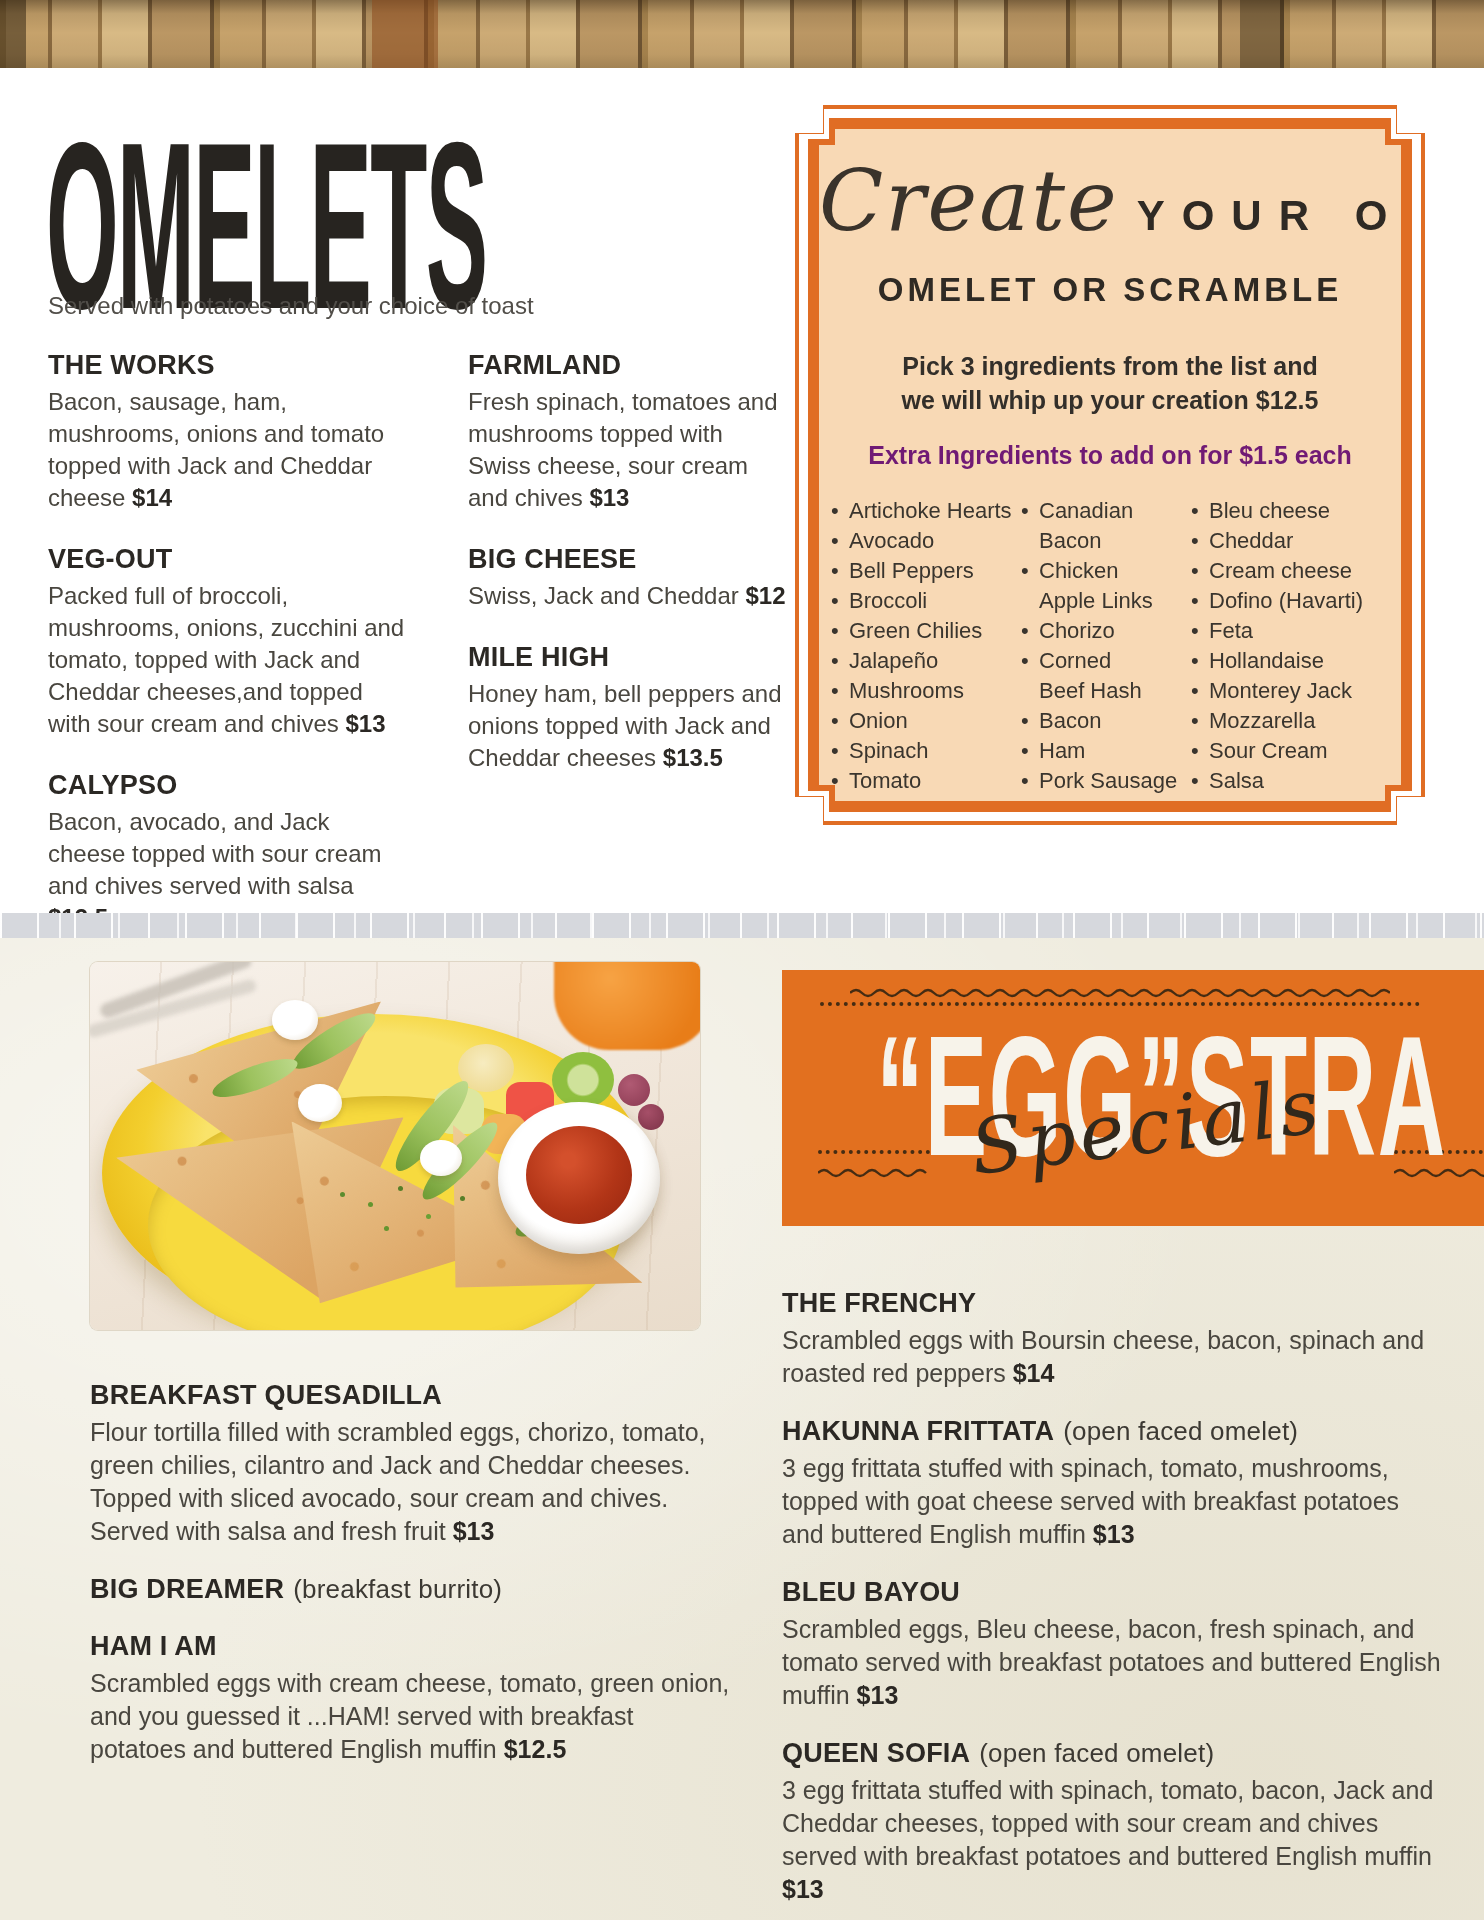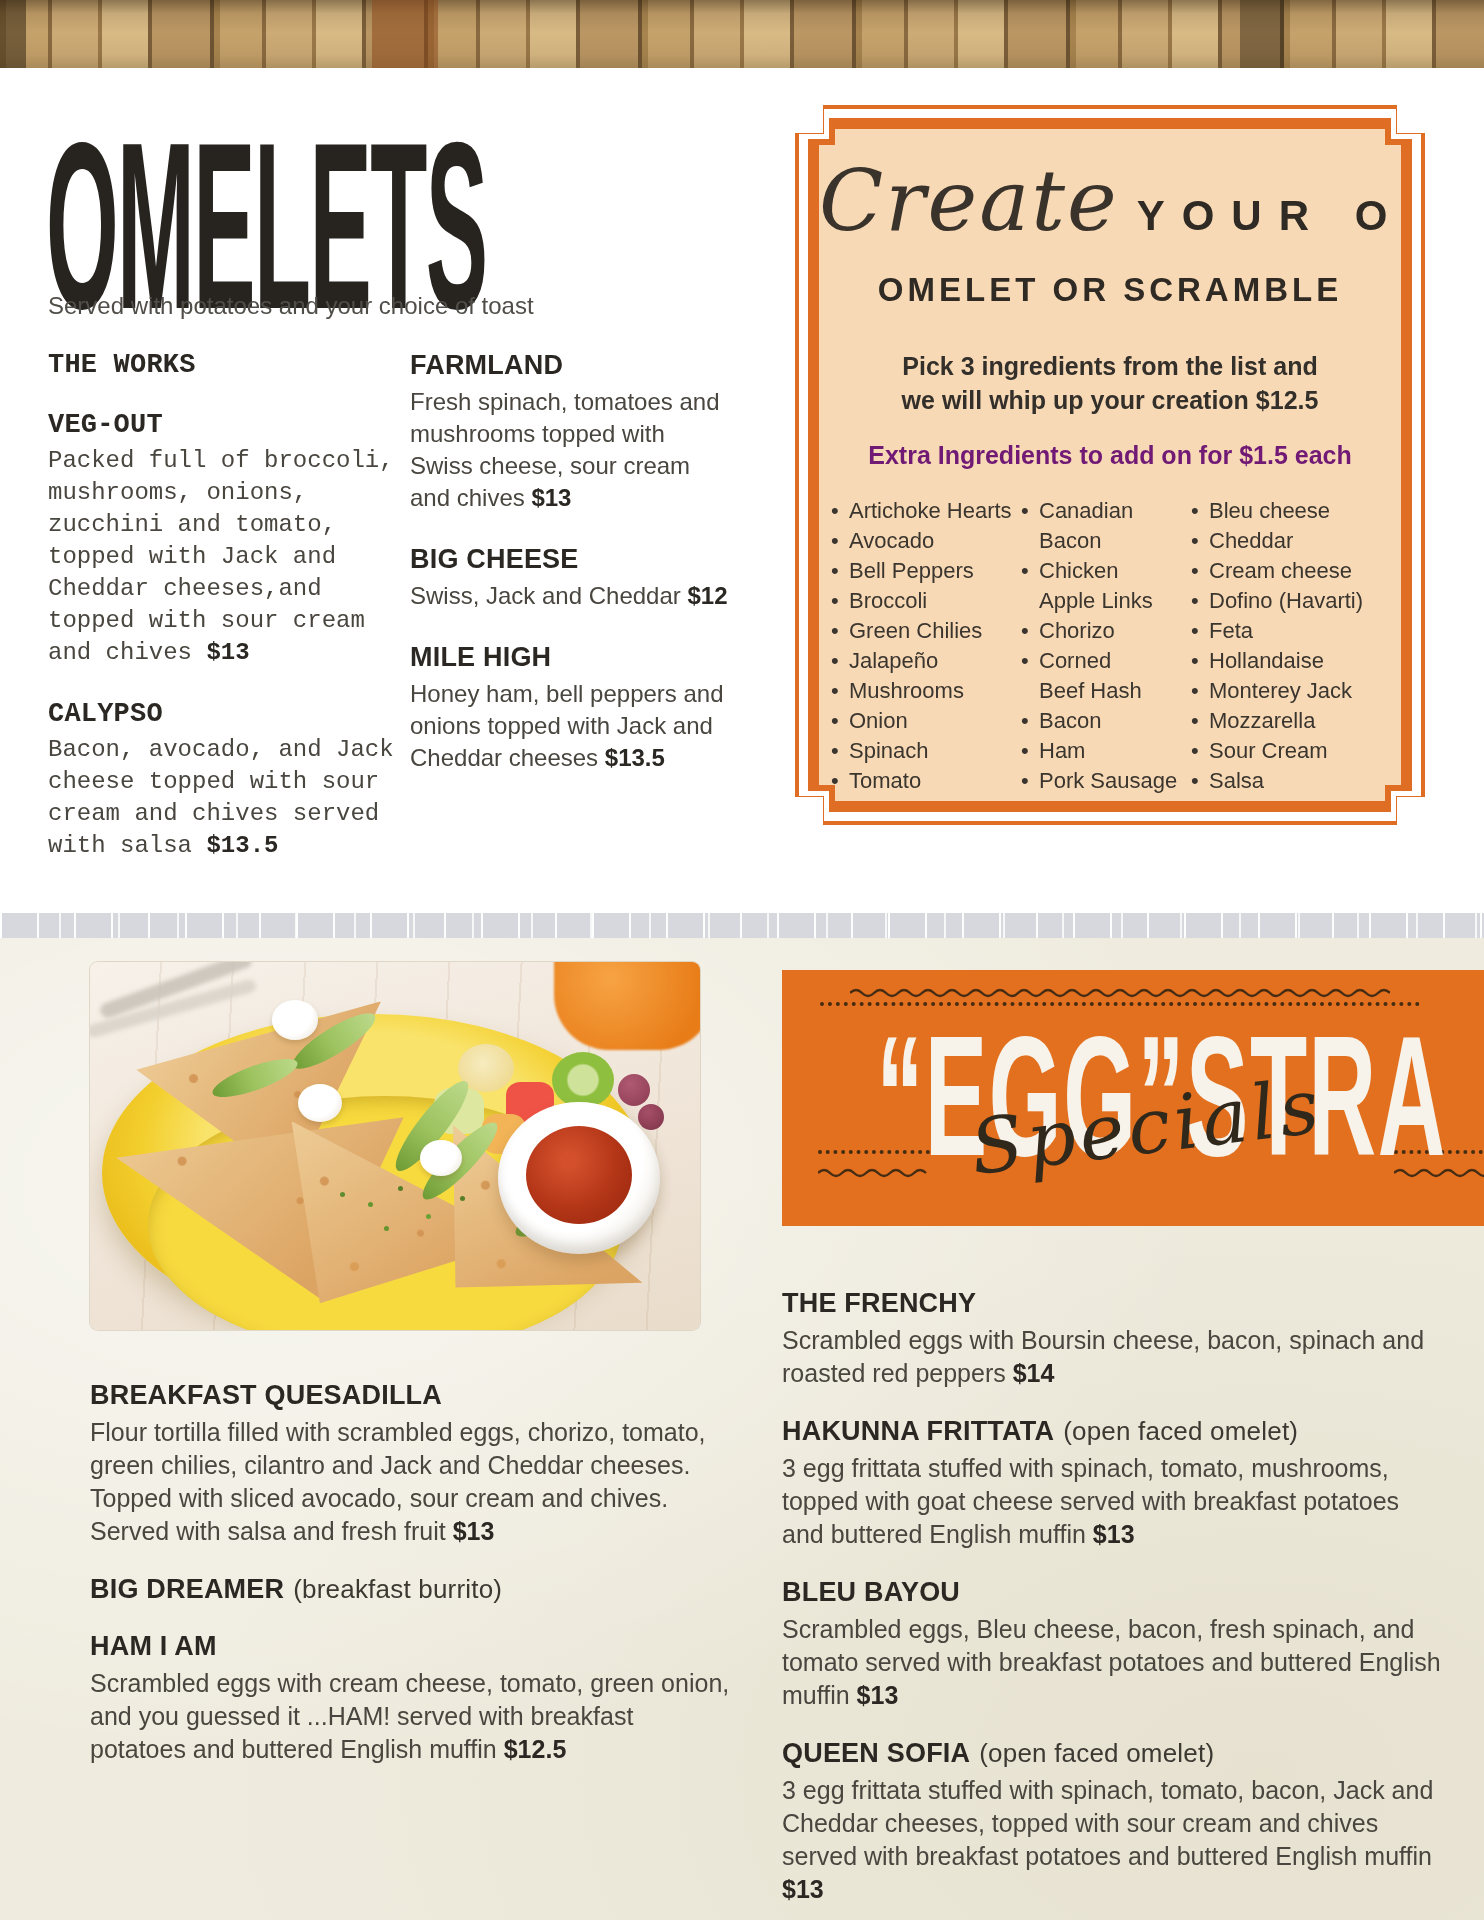--- a/index.html
+++ b/index.html
@@ -19,21 +19,21 @@
   .wood .plank-dark1{position:absolute;left:372px;top:0;width:66px;height:68px;background:rgba(140,74,30,.55);}
   .wood .plank-dark2{position:absolute;left:1240px;top:0;width:44px;height:68px;background:rgba(58,44,24,.45);}
   .wood .plank-dark3{position:absolute;left:0px;top:0;width:26px;height:68px;background:rgba(40,28,12,.5);}
 
   
   .omelets-title{position:absolute;left:46px;top:106px;font-size:170px;line-height:1;
     font-weight:700;color:#272420;letter-spacing:-3px;white-space:nowrap;
     transform:scale(0.55,1.40);transform-origin:top left;}
   .omelets-sub{position:absolute;left:48px;top:292px;font-size:24px;color:#514e49;}
   .om-cols{position:absolute;left:48px;top:350px;width:770px;display:flex;}
-  .om-col1{width:362px;font-family:Liberation Mono, monospace;}
+  .om-col1{width:362px;margin-right:58px;}
   .om-col2{width:318px;}
   .mi{margin-bottom:30px;}
   .mi-name{font-size:27px;font-weight:700;color:#2b2824;margin-bottom:5px;letter-spacing:.2px;}
   .mi-note{font-weight:400;color:#3c3933;margin-left:9px;font-size:26px;}
   .mi-note:empty{display:none;margin:0;}
   .mi-desc{font-size:24px;line-height:32px;color:#49463f;}
   .price{font-weight:700;color:#2b2824;}
 
   
   .notch{clip-path:polygon(var(--n) 0, calc(100% - var(--n)) 0, calc(100% - var(--n)) var(--n),
@@ -137,20 +137,21 @@
     <div class="plank-dark3"></div>
   </div>
 
   <div class="omelets-title">OMELETS</div>
   <div class="omelets-sub">Served with potatoes and your choice of toast</div>
 
   <div class="om-cols">
     <div class="om-col1">
       <div class="mi">
         <div class="mi-name"><span>THE WORKS</span></div>
+        <div class="mi-desc"><span>Bacon, sausage, ham, mushrooms, onions and tomato topped with Jack and Cheddar cheese</span> <span class="price">$14</span></div>
       </div>
       <div class="mi">
         <div class="mi-name"><span>VEG-OUT</span></div>
         <div class="mi-desc"><span>Packed full of broccoli, mushrooms, onions, zucchini and tomato, topped with Jack and Cheddar cheeses,and topped with sour cream and chives</span> <span class="price">$13</span></div>
       </div>
       <div class="mi">
         <div class="mi-name"><span>CALYPSO</span></div>
         <div class="mi-desc"><span>Bacon, avocado, and Jack cheese topped with sour cream and chives served with salsa</span> <span class="price">$13.5</span></div>
       </div>
     </div>

